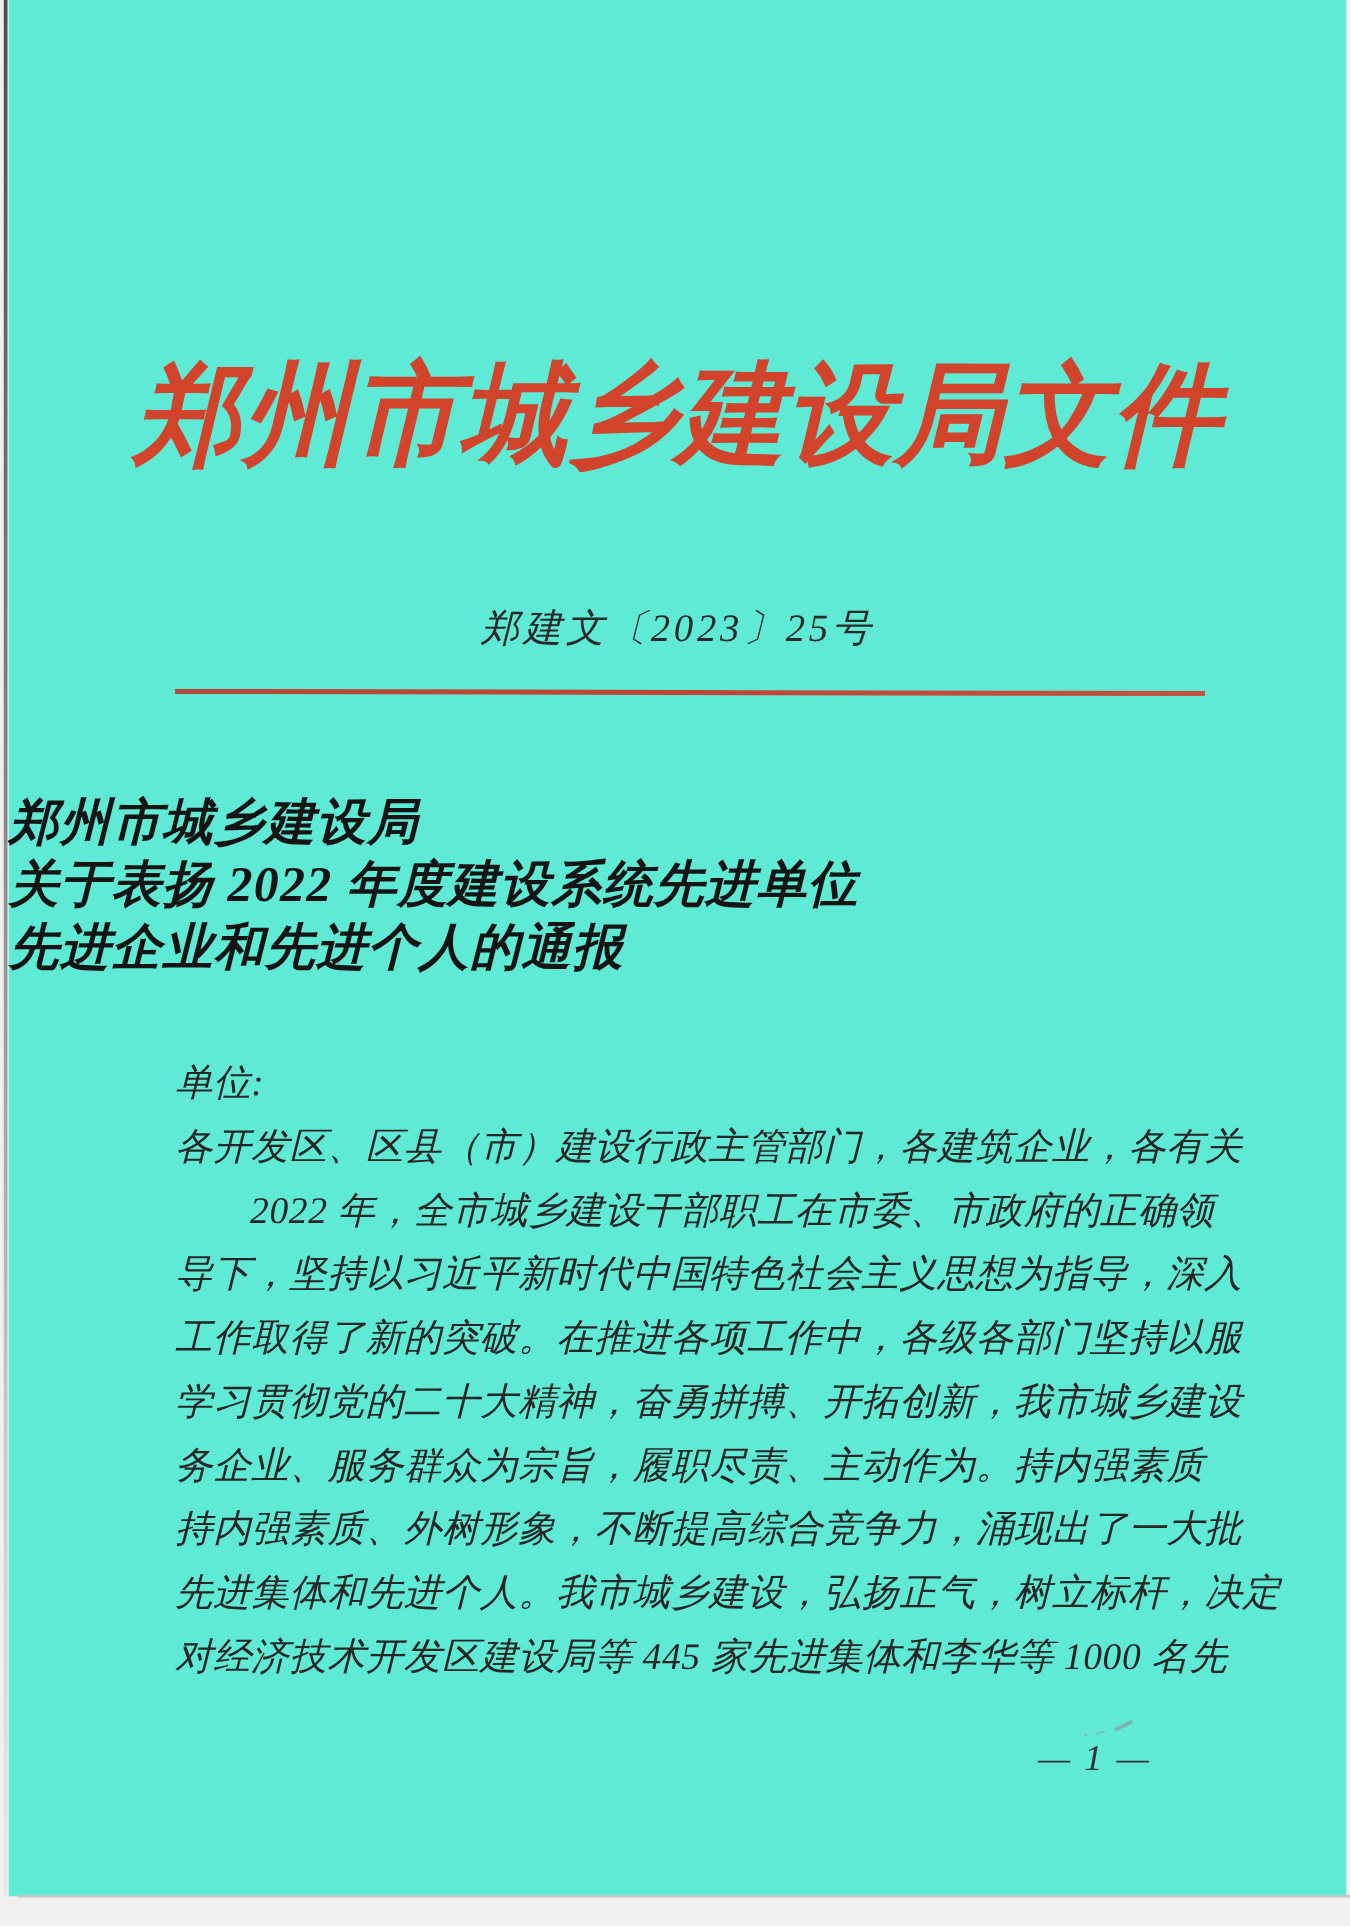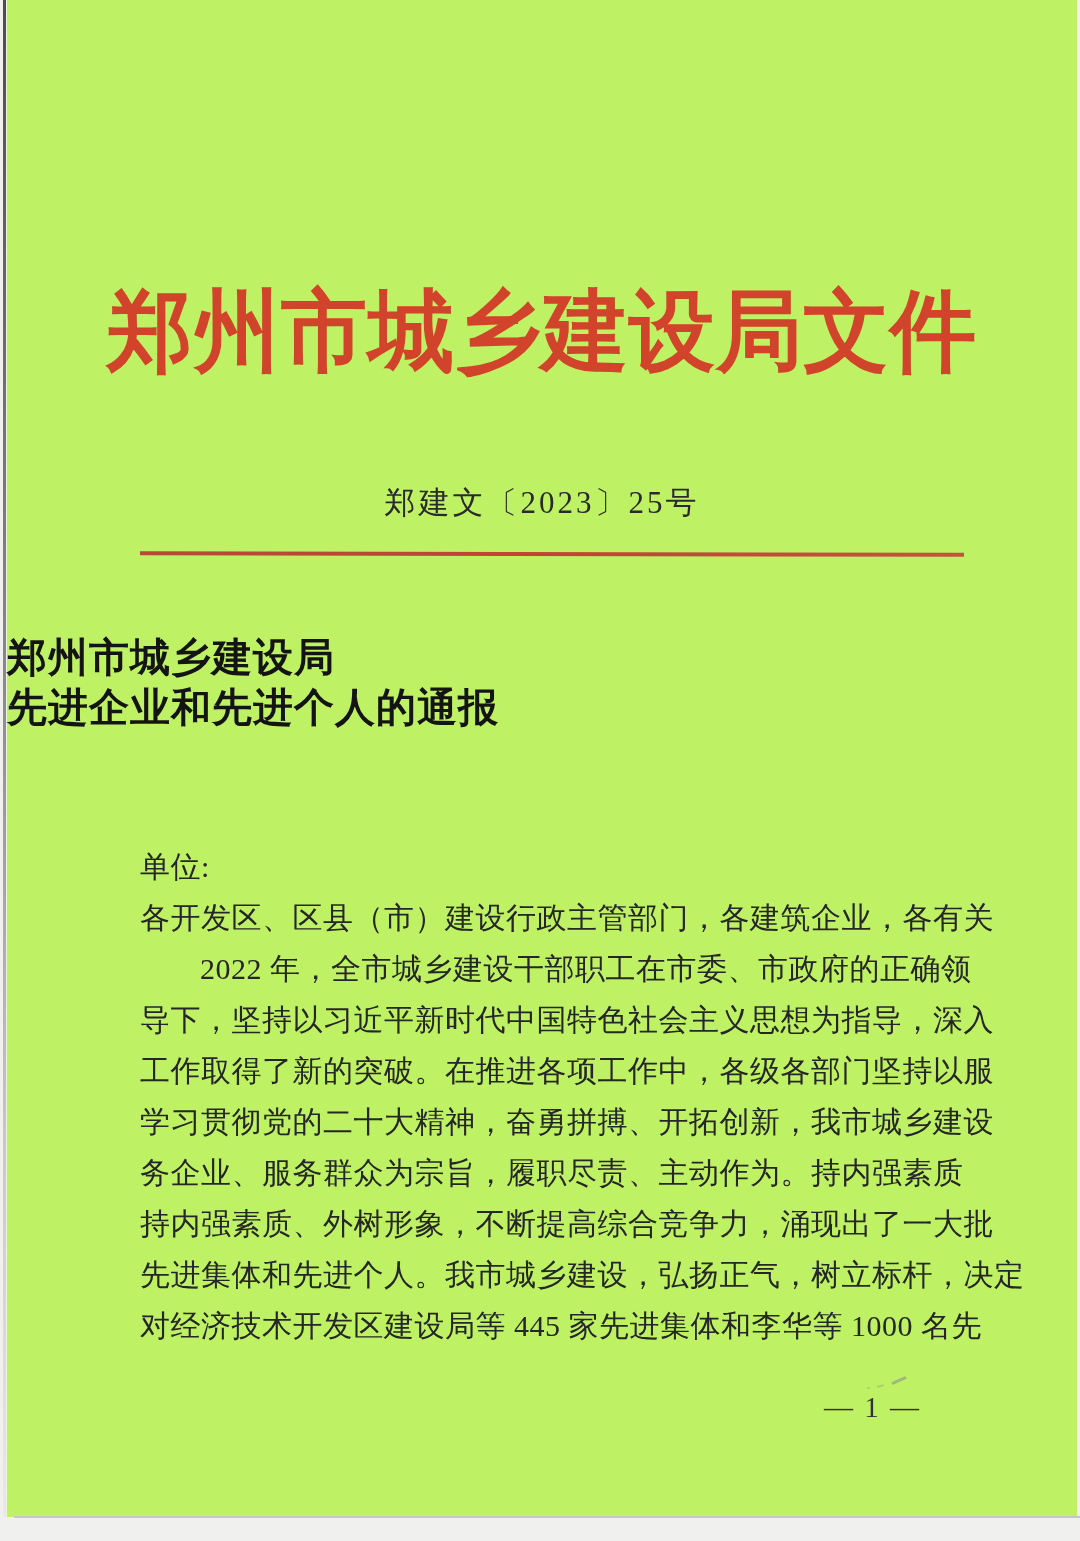--- a/index.html
+++ b/index.html
@@ -11,21 +11,22 @@
   }
   .scan-bg {
     position: relative;
     width: 1080px; height: 1541px;
     background: #f0f0ee;
   }
   .page {
     position: absolute;
     left: 7px; top: 0;
     width: 1070px; height: 1517px;
-    background: #bef264;
+    background: #5eead4;
+    font-style: italic;
   }
   
   .edge-left {
     position: absolute;
     left: 3px; top: 0; width: 3px; height: 1517px;
     background: linear-gradient(#4d4d4d 0%, #8a8a88 45%, #c7c7c4 75%, #e9e9e6 100%);
   }
   .edge-bottom {
     position: absolute;
     left: 7px; top: 1516px; width: 1069px; height: 2px;
@@ -111,20 +112,21 @@
   <div class="page">
 
     <div class="red-header">郑州市城乡建设局文件</div>
 
     <div class="doc-number">郑建文〔2023〕25号</div>
 
     <div class="red-rule"></div>
 
     <div class="doc-title">
       <div class="title-line">郑州市城乡建设局</div>
+      <div class="title-line">关于表扬 2022 年度建设系统先进单位</div>
       <div class="title-line">先进企业和先进个人的通报</div>
     </div>
 
     <div class="doc-body">
       <div class="line">单位:</div>
       <div class="line">各开发区、区县（市）建设行政主管部门，各建筑企业，各有关</div>
       <div class="line indent">2022 年，全市城乡建设干部职工在市委、市政府的正确领</div>
       <div class="line">导下，坚持以习近平新时代中国特色社会主义思想为指导，深入</div>
       <div class="line">工作取得了新的突破。在推进各项工作中，各级各部门坚持以服</div>
       <div class="line">学习贯彻党的二十大精神，奋勇拼搏、开拓创新，我市城乡建设</div>

